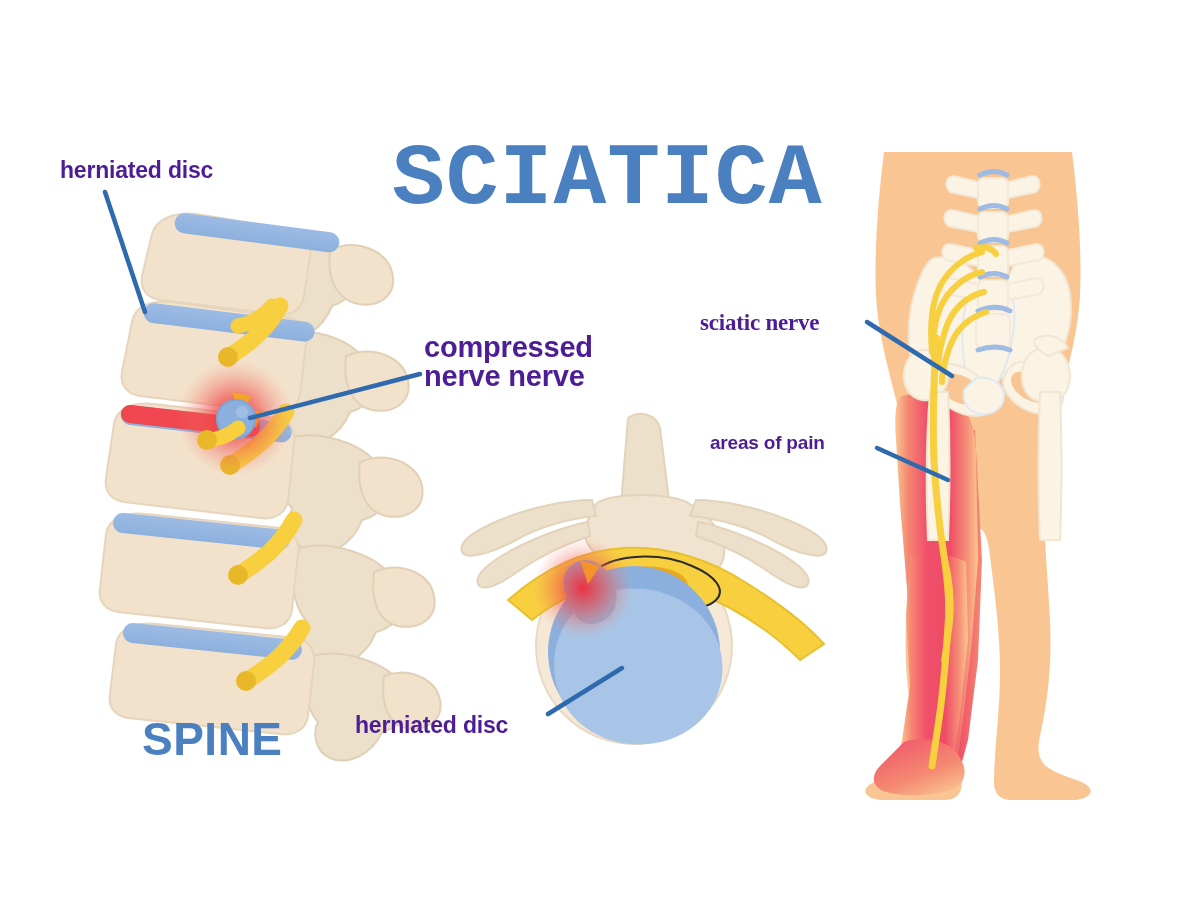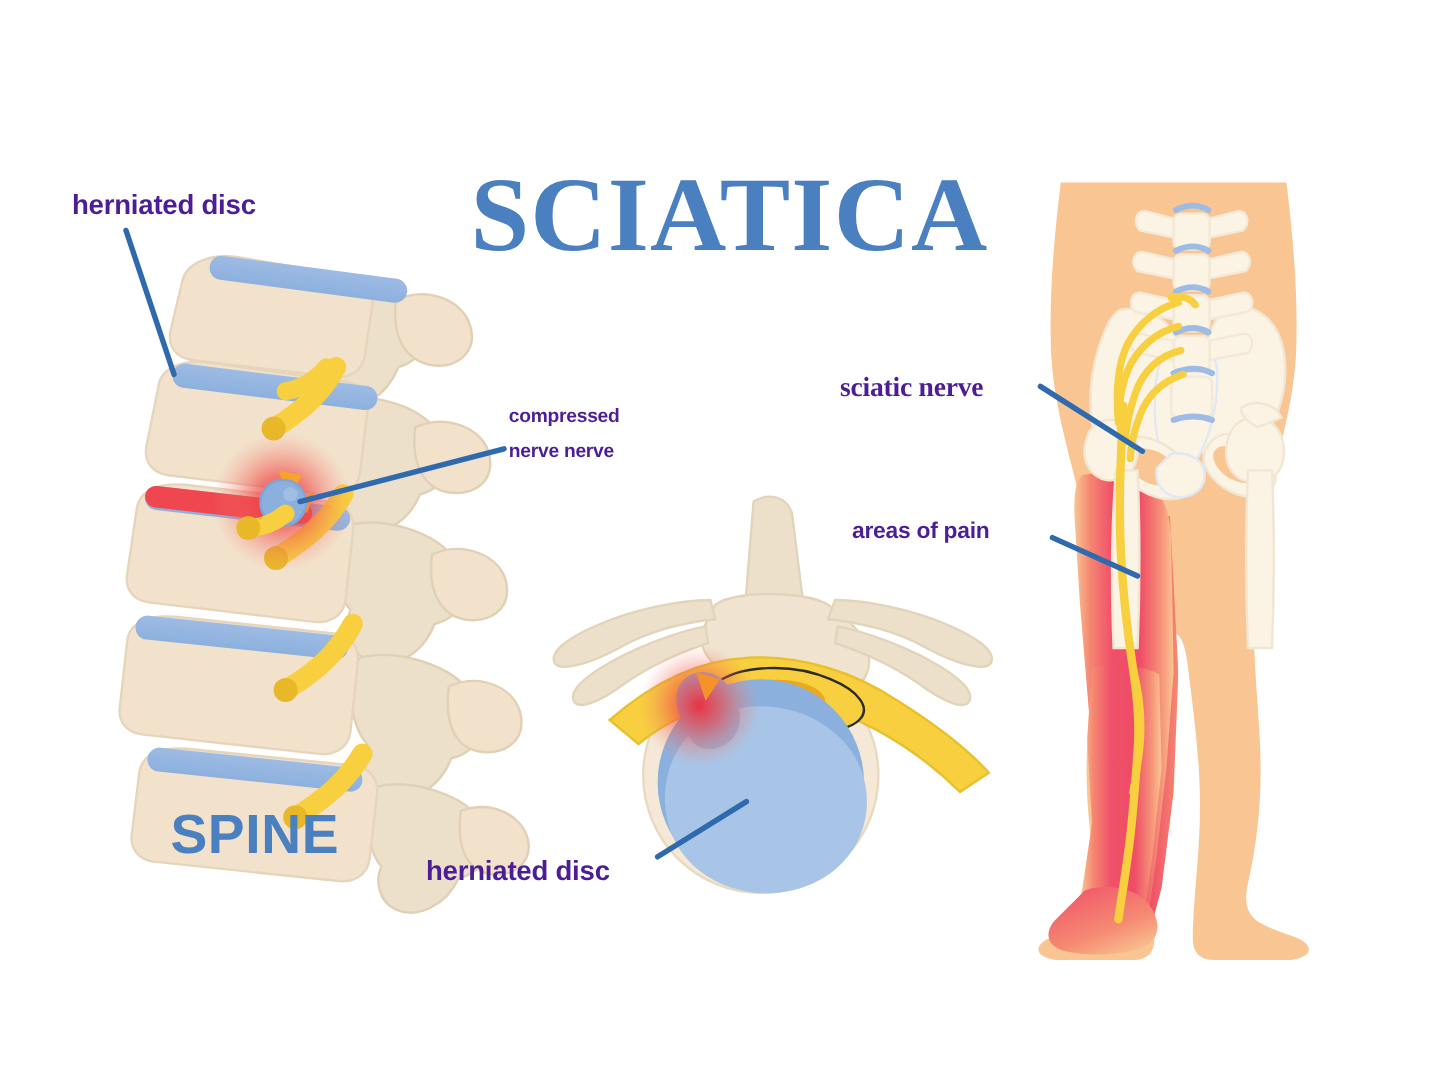--- a/index.html
+++ b/index.html
@@ -26,36 +26,36 @@
     letter-spacing: -0.2px;
   }
   #title {
     position: absolute;
     left: 392px;
     top: 136px;
     font-size: 88px;
     font-weight: bold;
     color: #4a7fc0;
     letter-spacing: 1px;
-    font-family: Liberation Serif, serif;
+    font-family: Liberation Mono, monospace;
     line-height: 1;
   }
   #spine-word {
     position: absolute;
     left: 142px;
-    top: 672px;
+    top: 716px;
     font-size: 46px;
     font-weight: bold;
     color: #4a7fc0;
     letter-spacing: 0.5px;
     font-family: "Liberation Sans", sans-serif;
     line-height: 1;
   }
   .lbl-herniated-top { left: 60px;  top: 157px; font-size: 23px; }
-  .lbl-compressed    { left: 424px; top: 333px; font-size: 16px; line-height: 29px; }
+  .lbl-compressed    { left: 424px; top: 333px; font-size: 29px; line-height: 29px; }
   .lbl-sciatic       { left: 700px; top: 310px; font-size: 23px; font-family: Liberation Serif, serif; }
   .lbl-areas         { left: 710px; top: 432px; font-size: 19px; }
   .lbl-herniated-bot { left: 355px; top: 712px; font-size: 23px; }
   svg.art {
     position: absolute;
     left: 0;
     top: 0;
     width: 1200px;
     height: 900px;
   }

